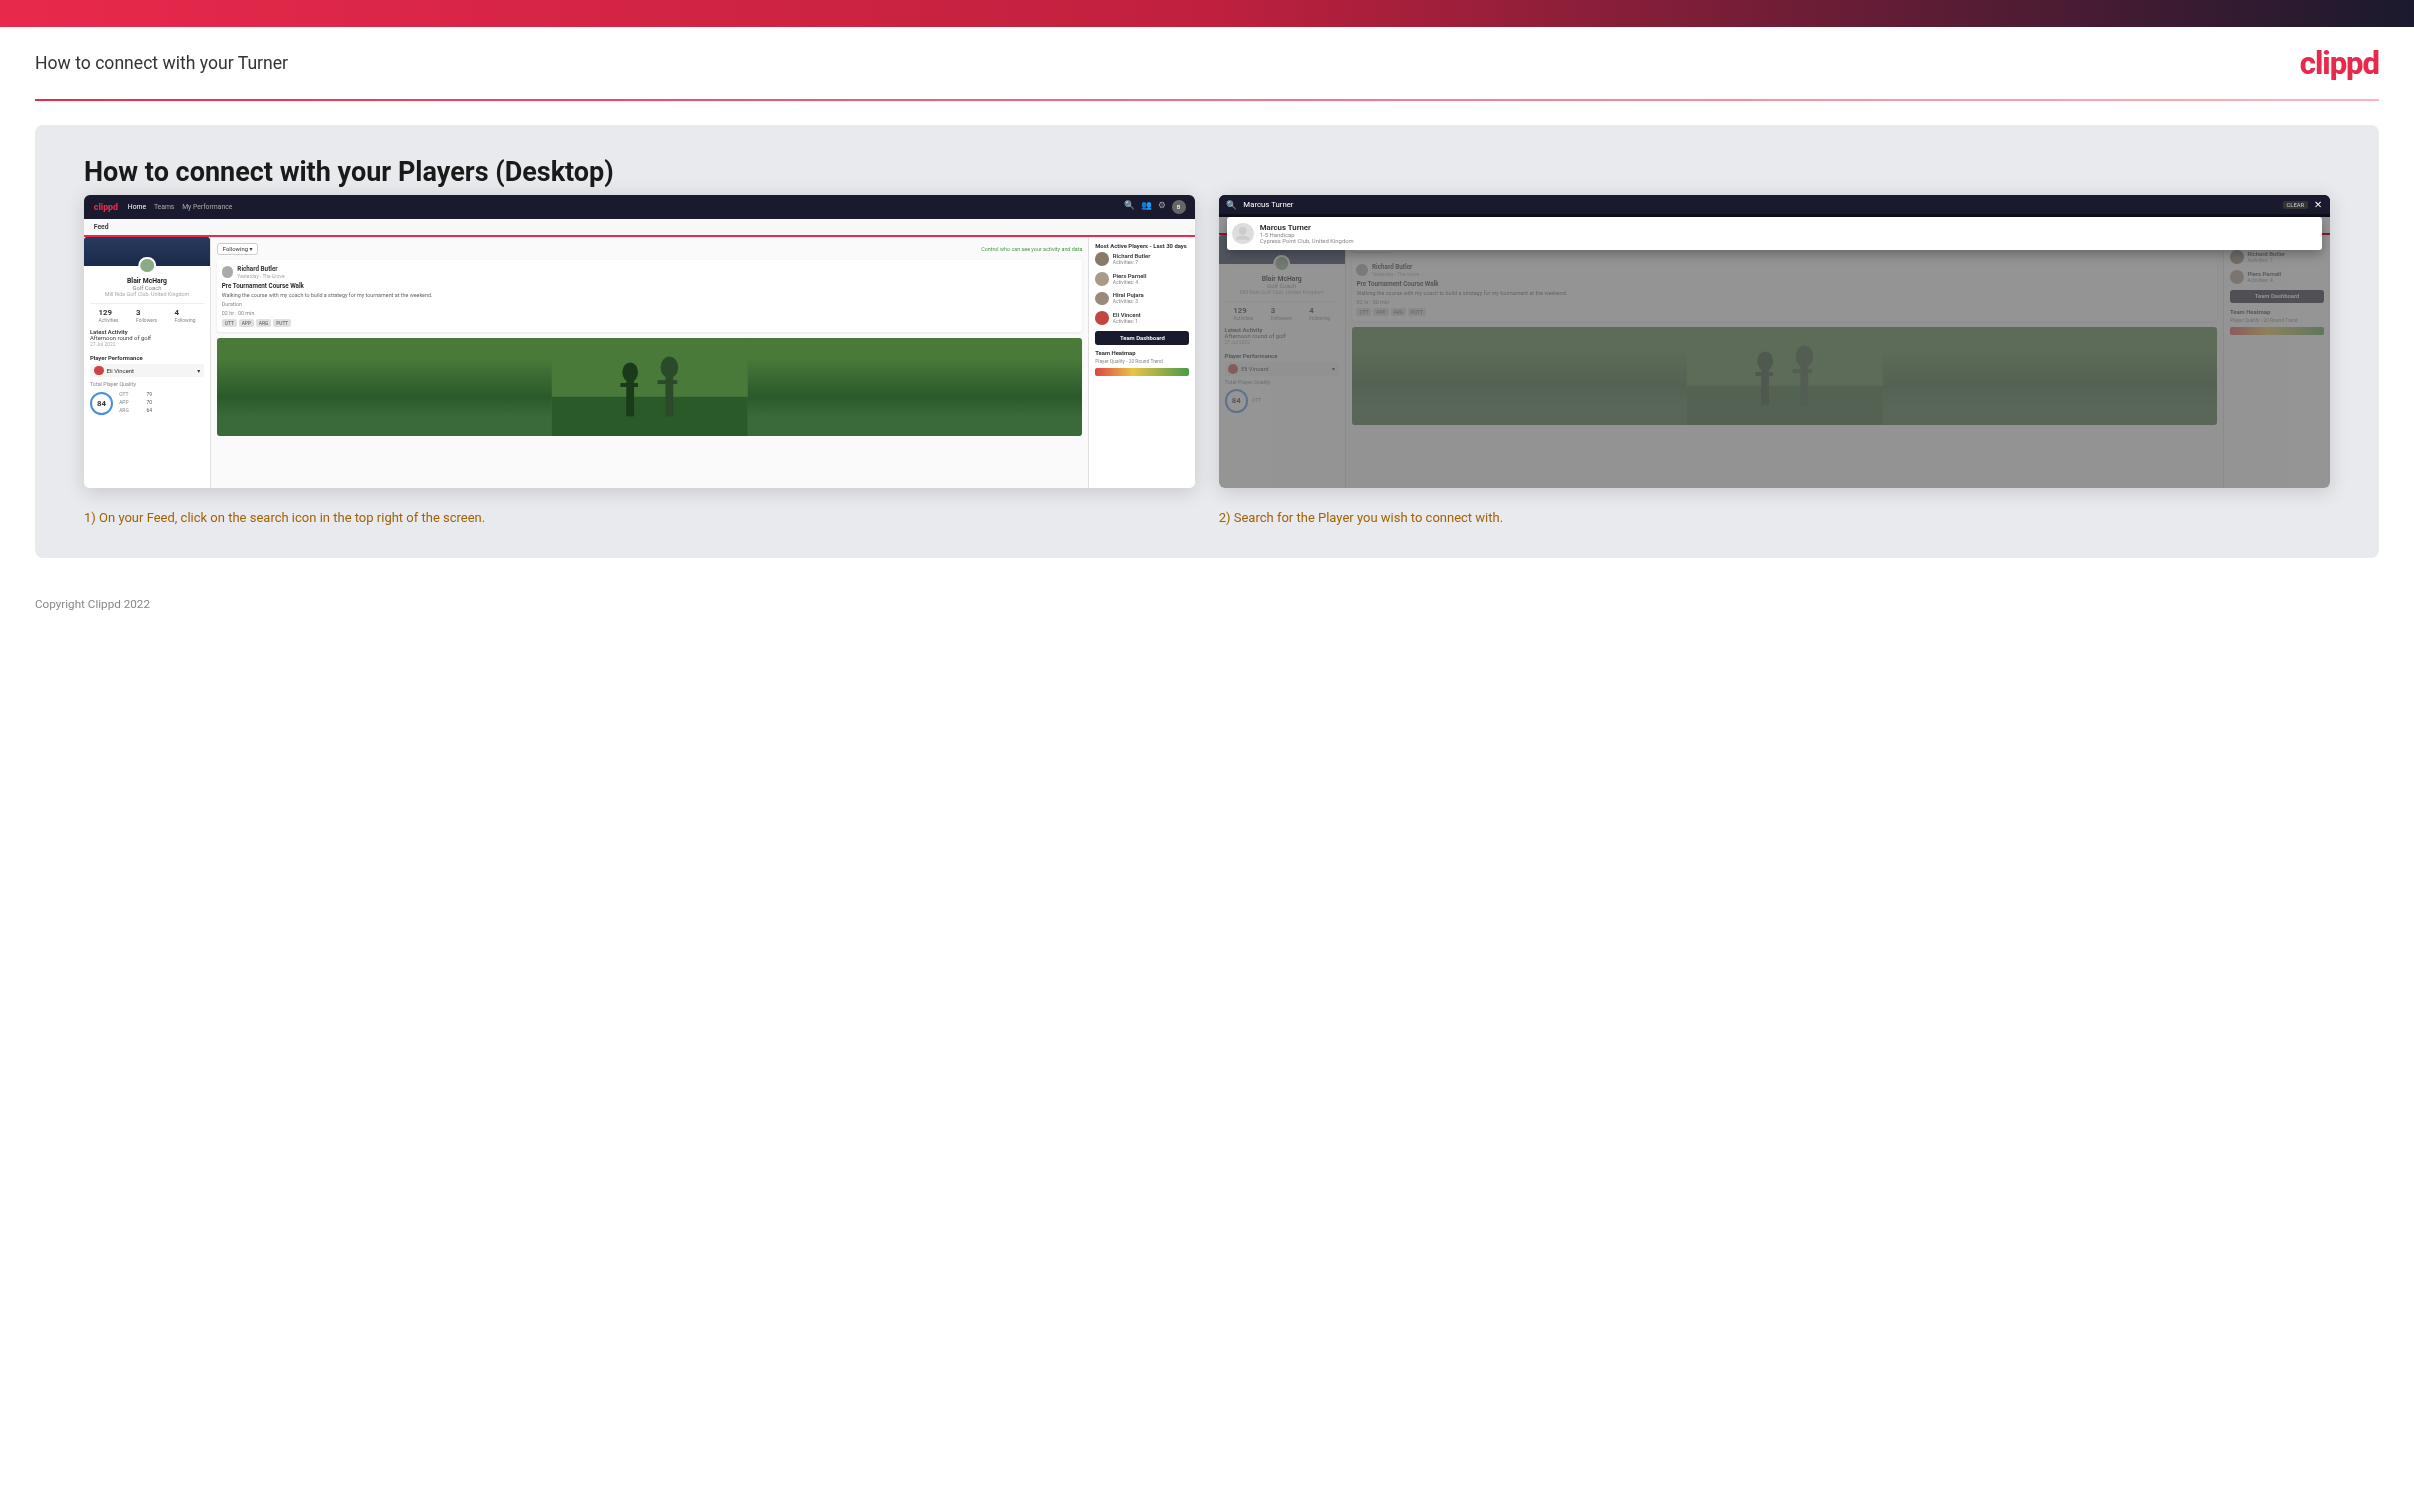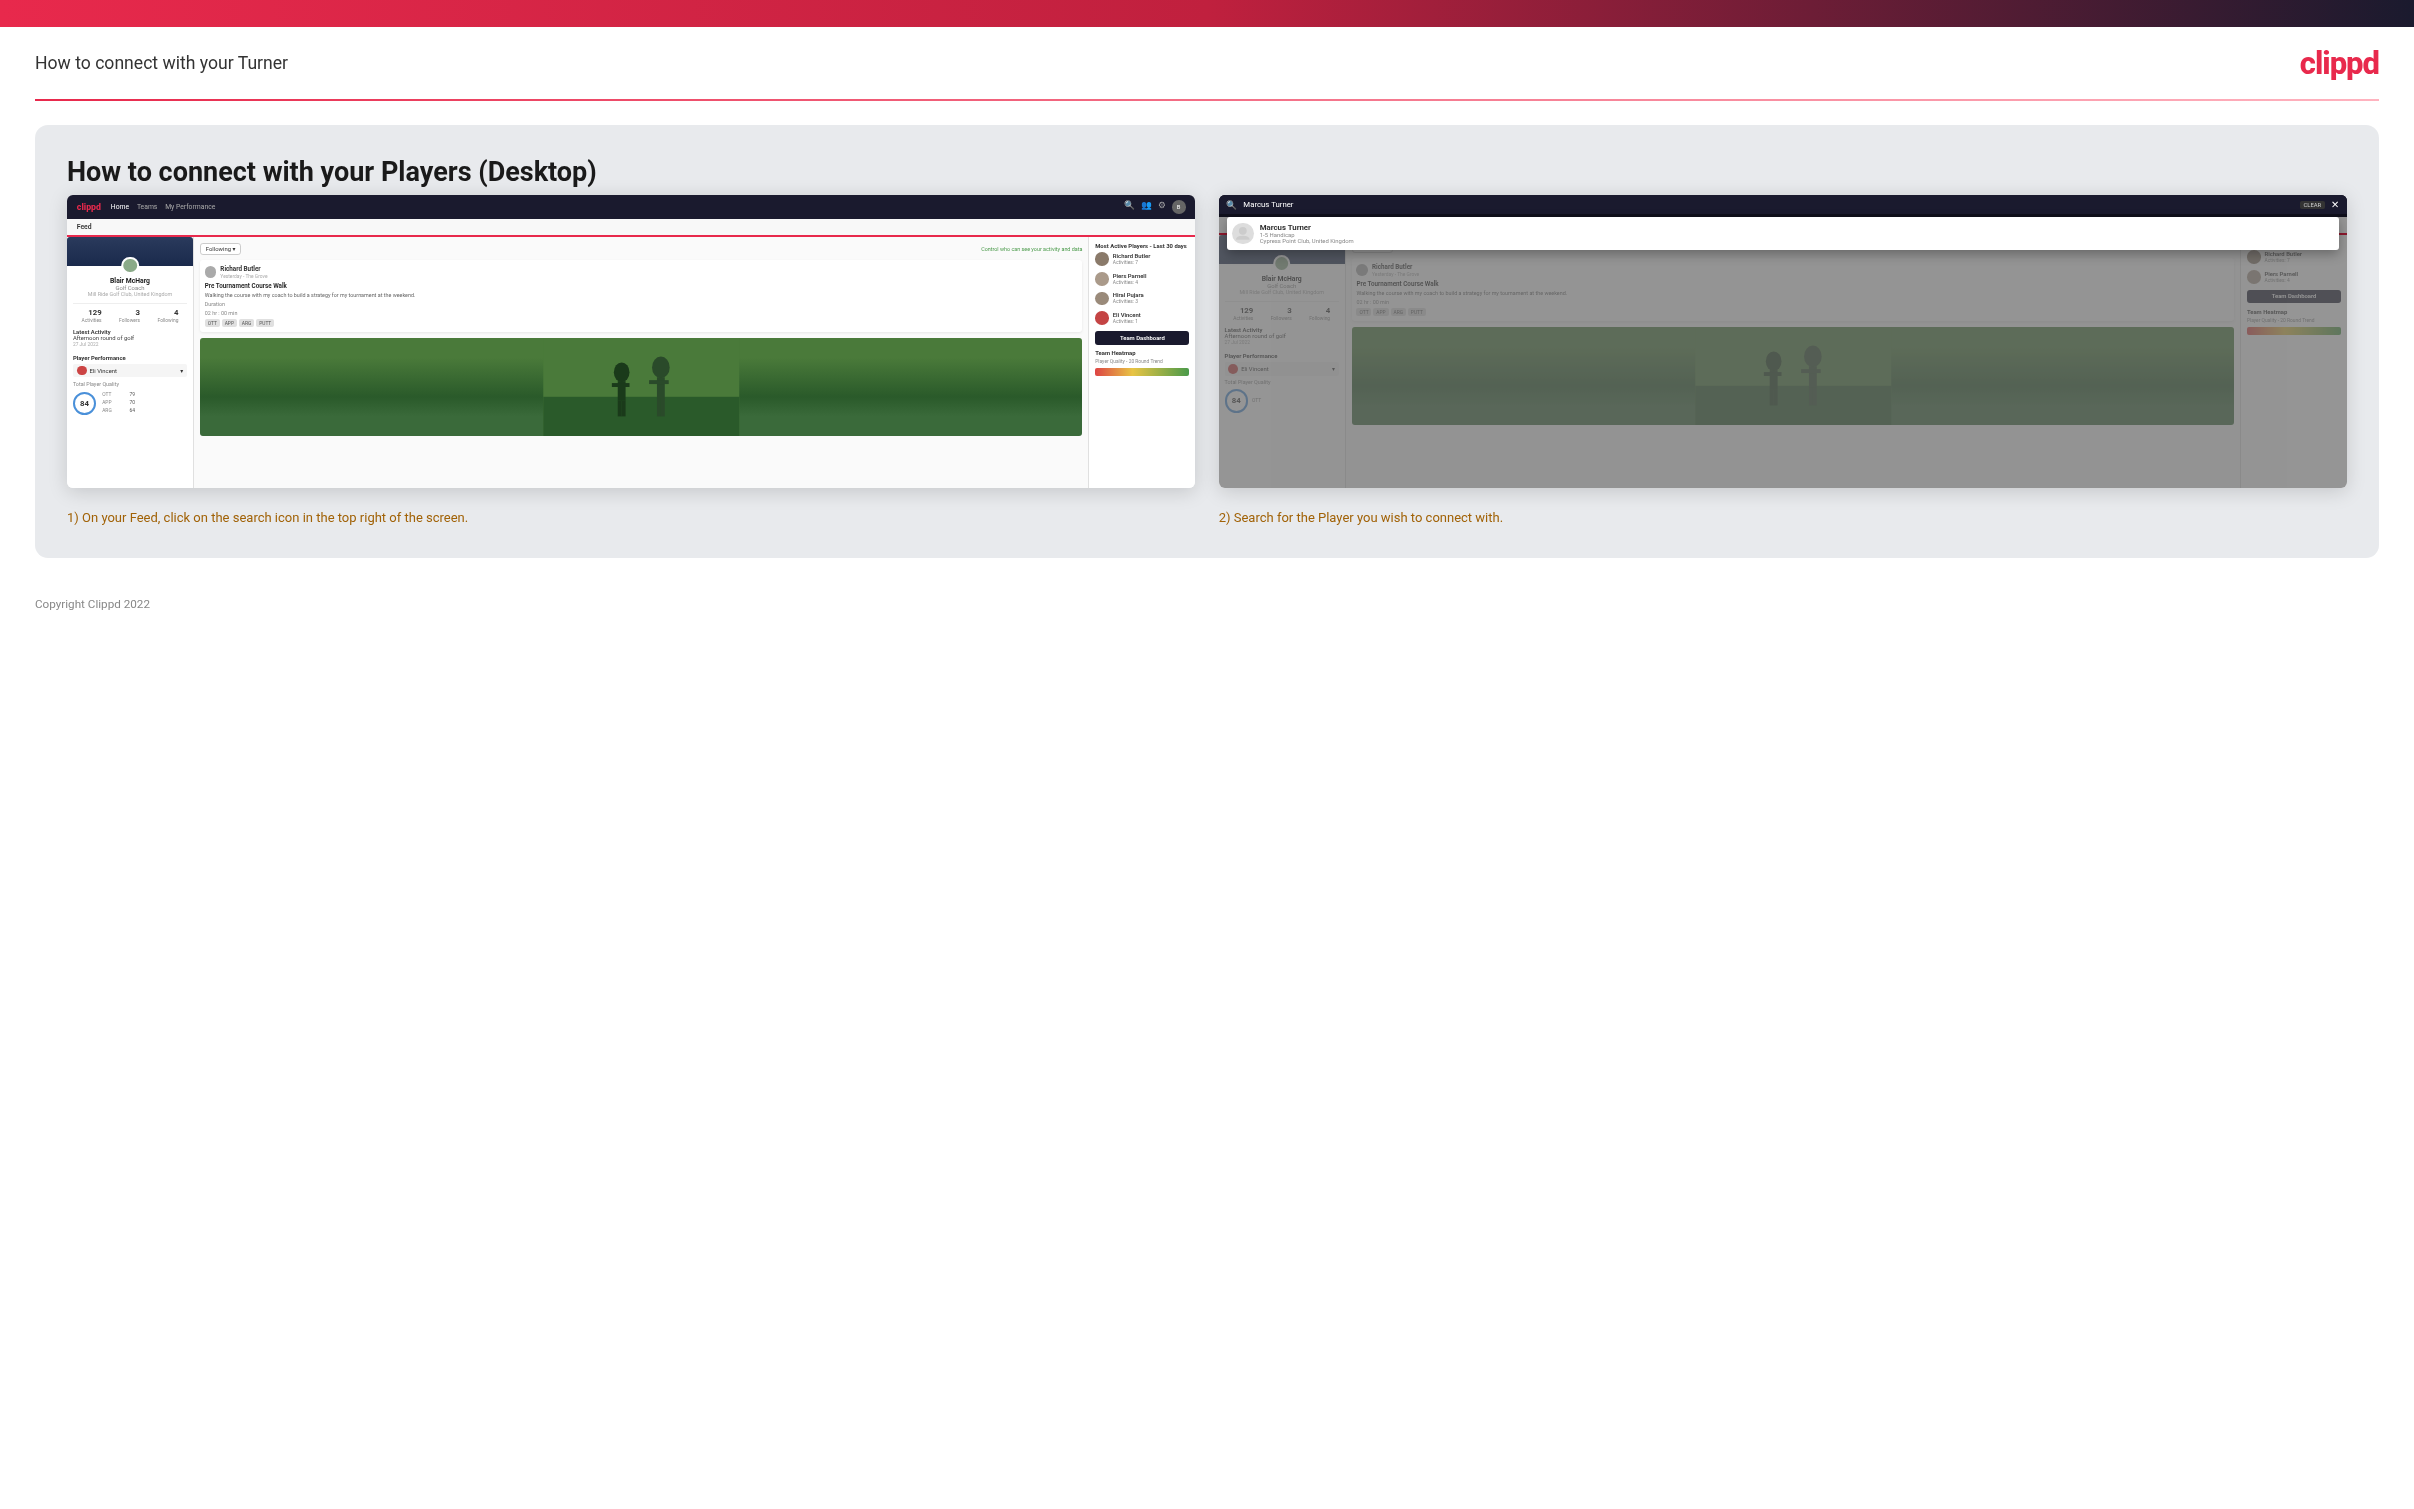--- a/index.html
+++ b/index.html
@@ -40,22 +40,22 @@
     .header-divider {
       height: 2px;
       background: linear-gradient(90deg, #e8294c 0%, #ffb3bf 100%);
       margin: 0 35px;
     }
 
     
     .main-content {
       background: #e8eaed;
       margin: 23.4px 35px;
-      padding: 31px 32px;
-      border-radius: 13px;
+      padding: 31px 49px;
+      border-radius: 8px;
     }
 
     .main-title {
       font-size: 27px;
       font-weight: 700;
       color: #1a1a1a;
       margin-bottom: 7.8px;
     }
 
     .main-subtitle {
@@ -210,21 +210,21 @@
 
     .mini-stats {
       display: flex;
       justify-content: space-around;
       margin-top: 5.9px;
       border-top: 1px solid #eee;
       padding-top: 3.9px;
     }
 
     .mini-stat {
-      text-align: right;
+      text-align: left;
     }
 
     .mini-stat-num {
       font-size: 7.8px;
       font-weight: 700;
     }
 
     .mini-stat-label {
       font-size: 4.9px;
       color: #888;

